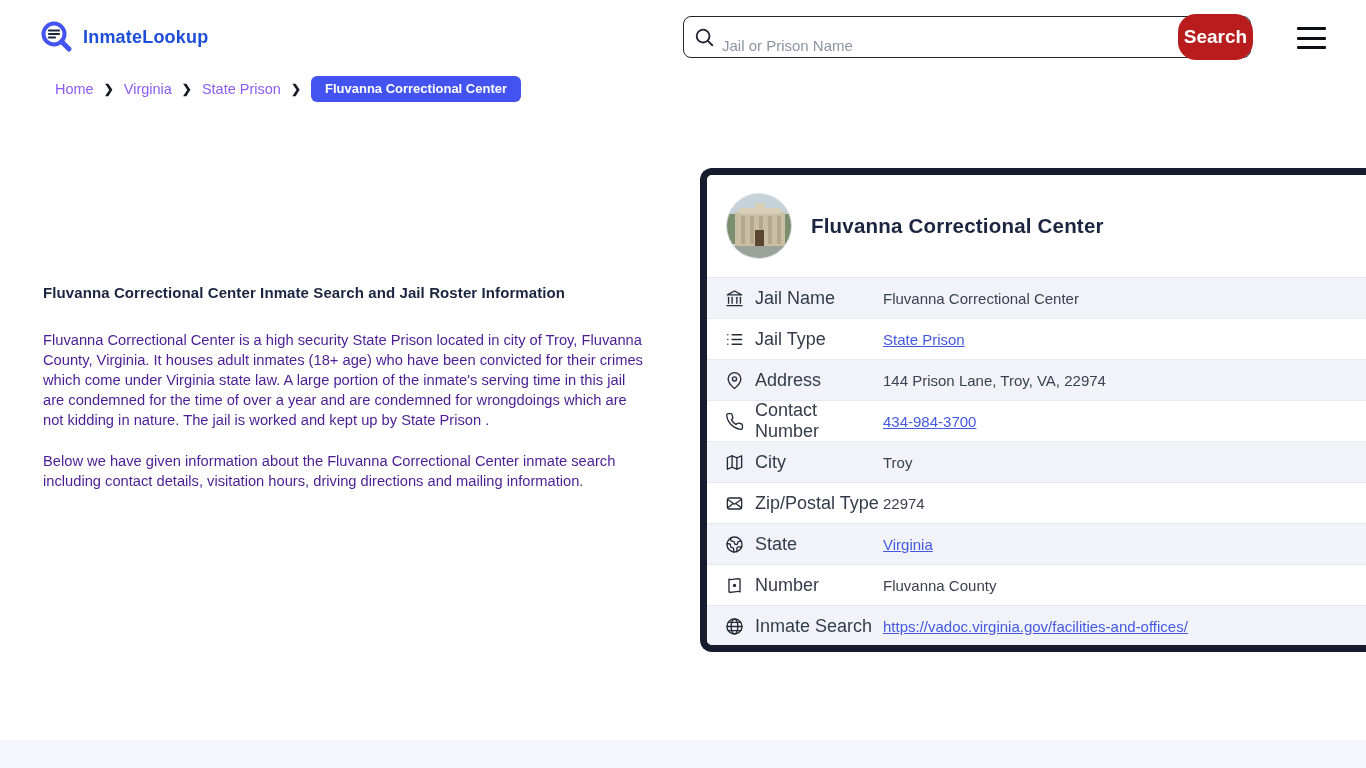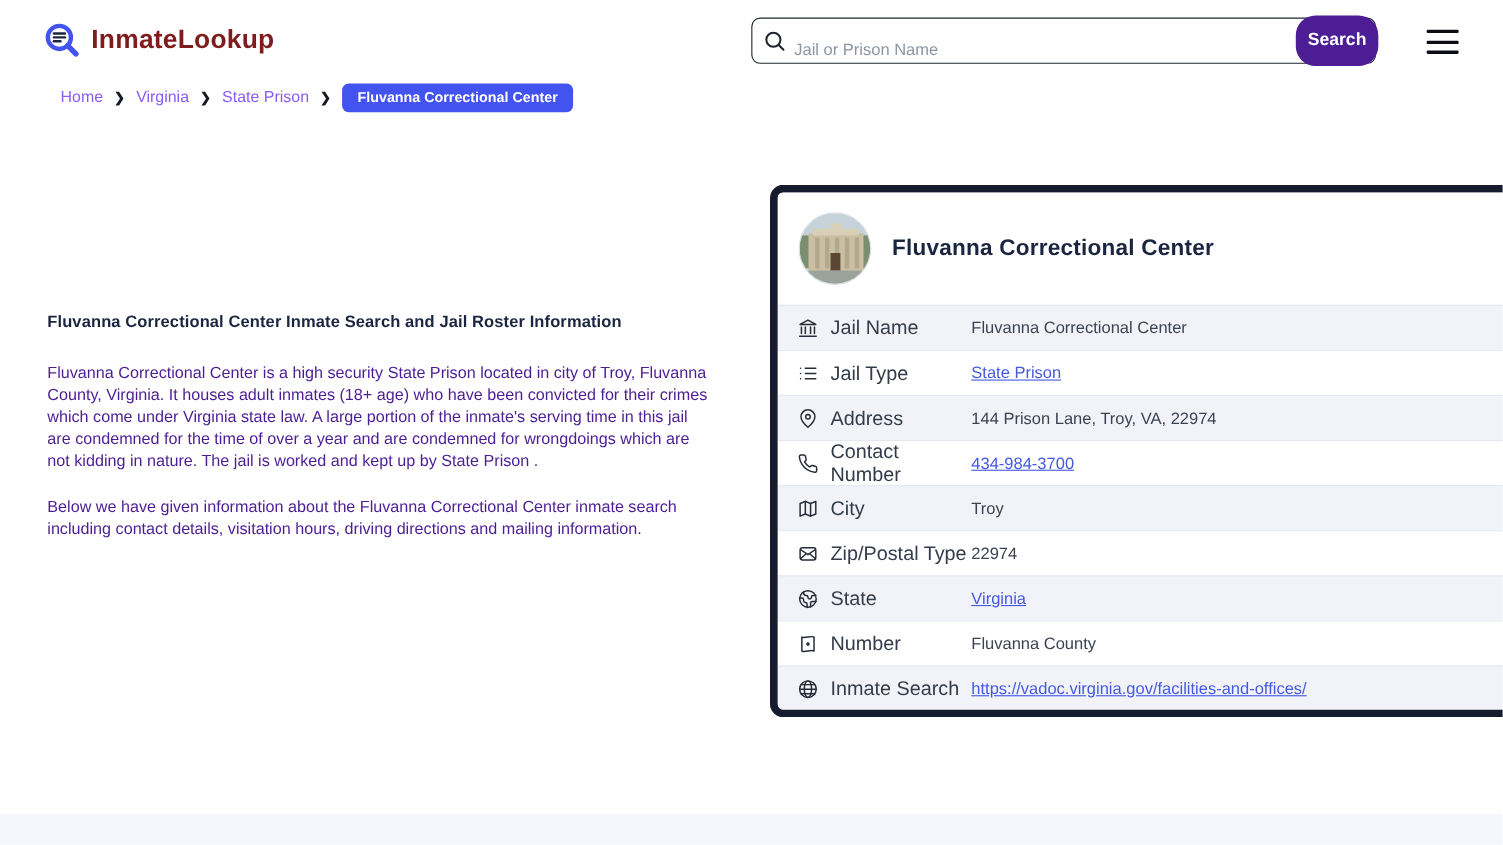--- a/index.html
+++ b/index.html
@@ -1,30 +1,30 @@
 <!DOCTYPE html>
 <html><head>
 <meta charset="utf-8">
 <style>
   * { margin:0; padding:0; box-sizing:border-box; }
   html,body { width:1366px; height:768px; overflow:hidden; background:#ffffff;
     font-family:"Liberation Sans", sans-serif; position:relative; }
 
   
   .logo { position:absolute; left:40px; top:20px; display:flex; align-items:center; gap:9px; cursor:pointer; }
-  .logo-text { font-size:24px; font-weight:700; color:#7f1d1d; letter-spacing:.2px; }
+  .logo-text { font-size:18px; font-weight:700; color:#1d4ed8; letter-spacing:.2px; }
 
   .search-wrap { position:absolute; left:683px; top:16px; width:568px; height:42px; }
   .search-input { width:100%; height:42px; border:1.6px solid #1f2430; border-radius:8px;
     padding:16px 110px 0 38px; font-size:15px; color:#1f2430; outline:none;
     font-family:"Liberation Sans", sans-serif; }
   .search-input::placeholder { color:#8d95a3; }
   .search-glyph { position:absolute; left:10px; top:10px; width:22px; height:22px; }
   .search-btn { position:absolute; right:-2px; top:-2px; height:46px; width:75px;
-    background:#4c1d95; color:#fff; font-size:16px; font-weight:700; border:none;
+    background:#b91c1c; color:#fff; font-size:19px; font-weight:700; border:none;
     border-radius:18px; cursor:pointer; font-family:"Liberation Sans", sans-serif; }
   .hamburger { position:absolute; left:1297px; top:27px; width:29px; height:22px; cursor:pointer;
     display:flex; flex-direction:column; justify-content:space-between; }
   .hamburger span { display:block; height:3px; background:#0c0e14; border-radius:1px; }
 
   
   .breadcrumb { position:absolute; left:55px; top:76px; display:flex; align-items:center; gap:10px;
     font-size:14.5px; color:#1f2430; }
   .crumb { font-weight:500; color:#8b5cf6; text-decoration:none; cursor:pointer; }
   .crumb-sep { font-size:12px; font-weight:700; color:#161a24; }

